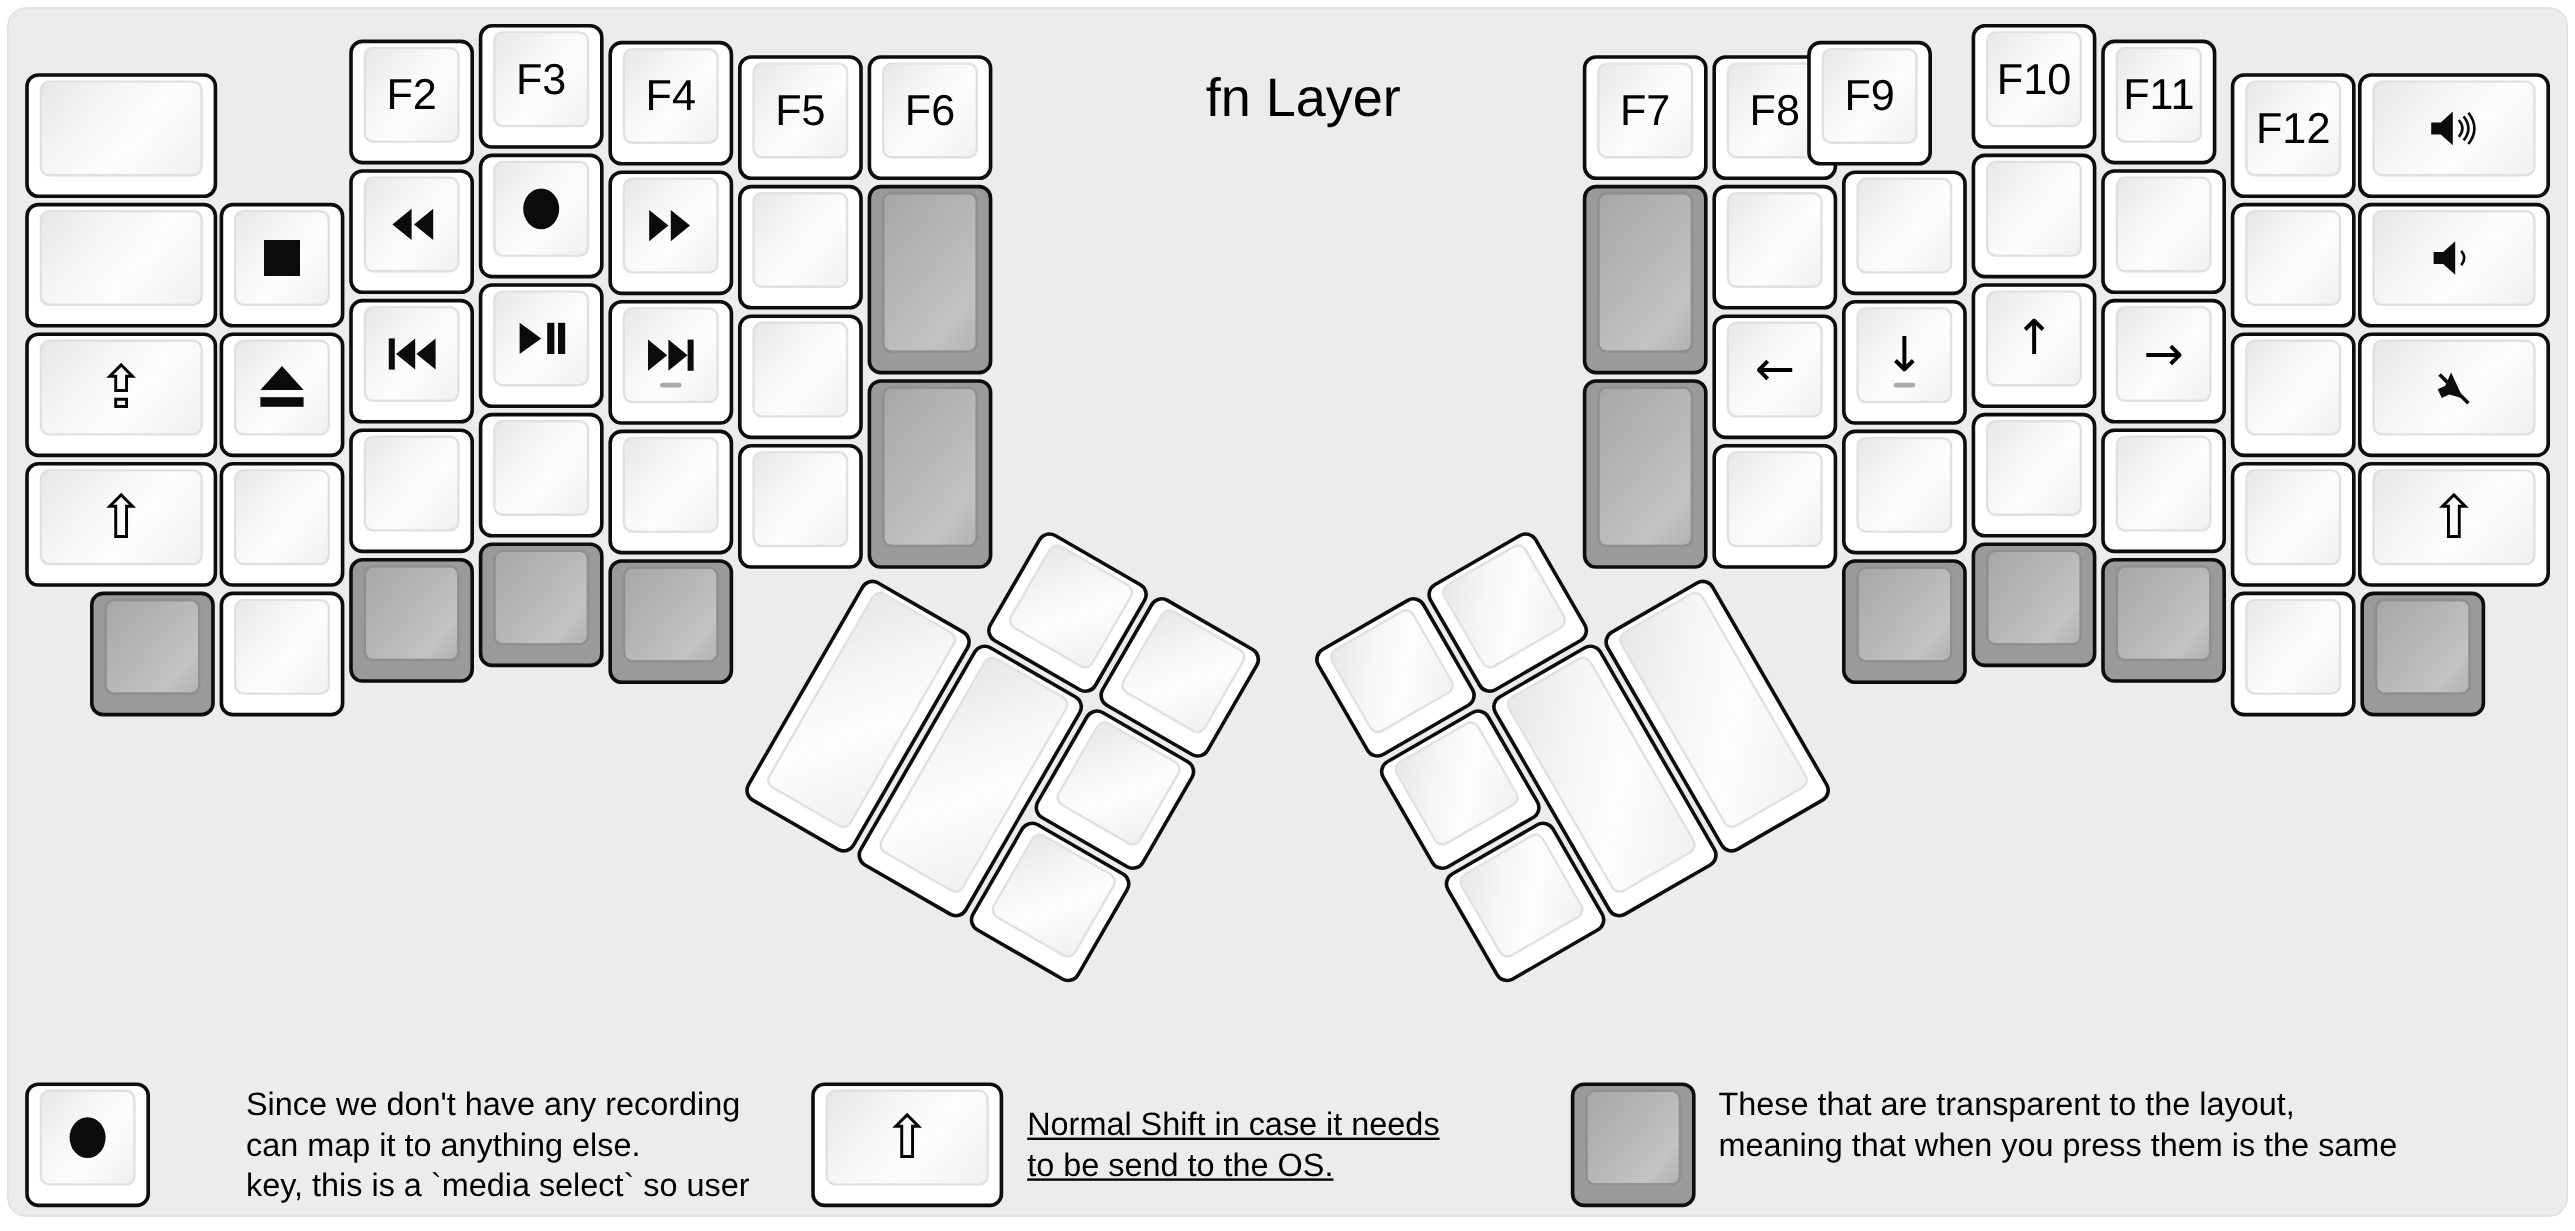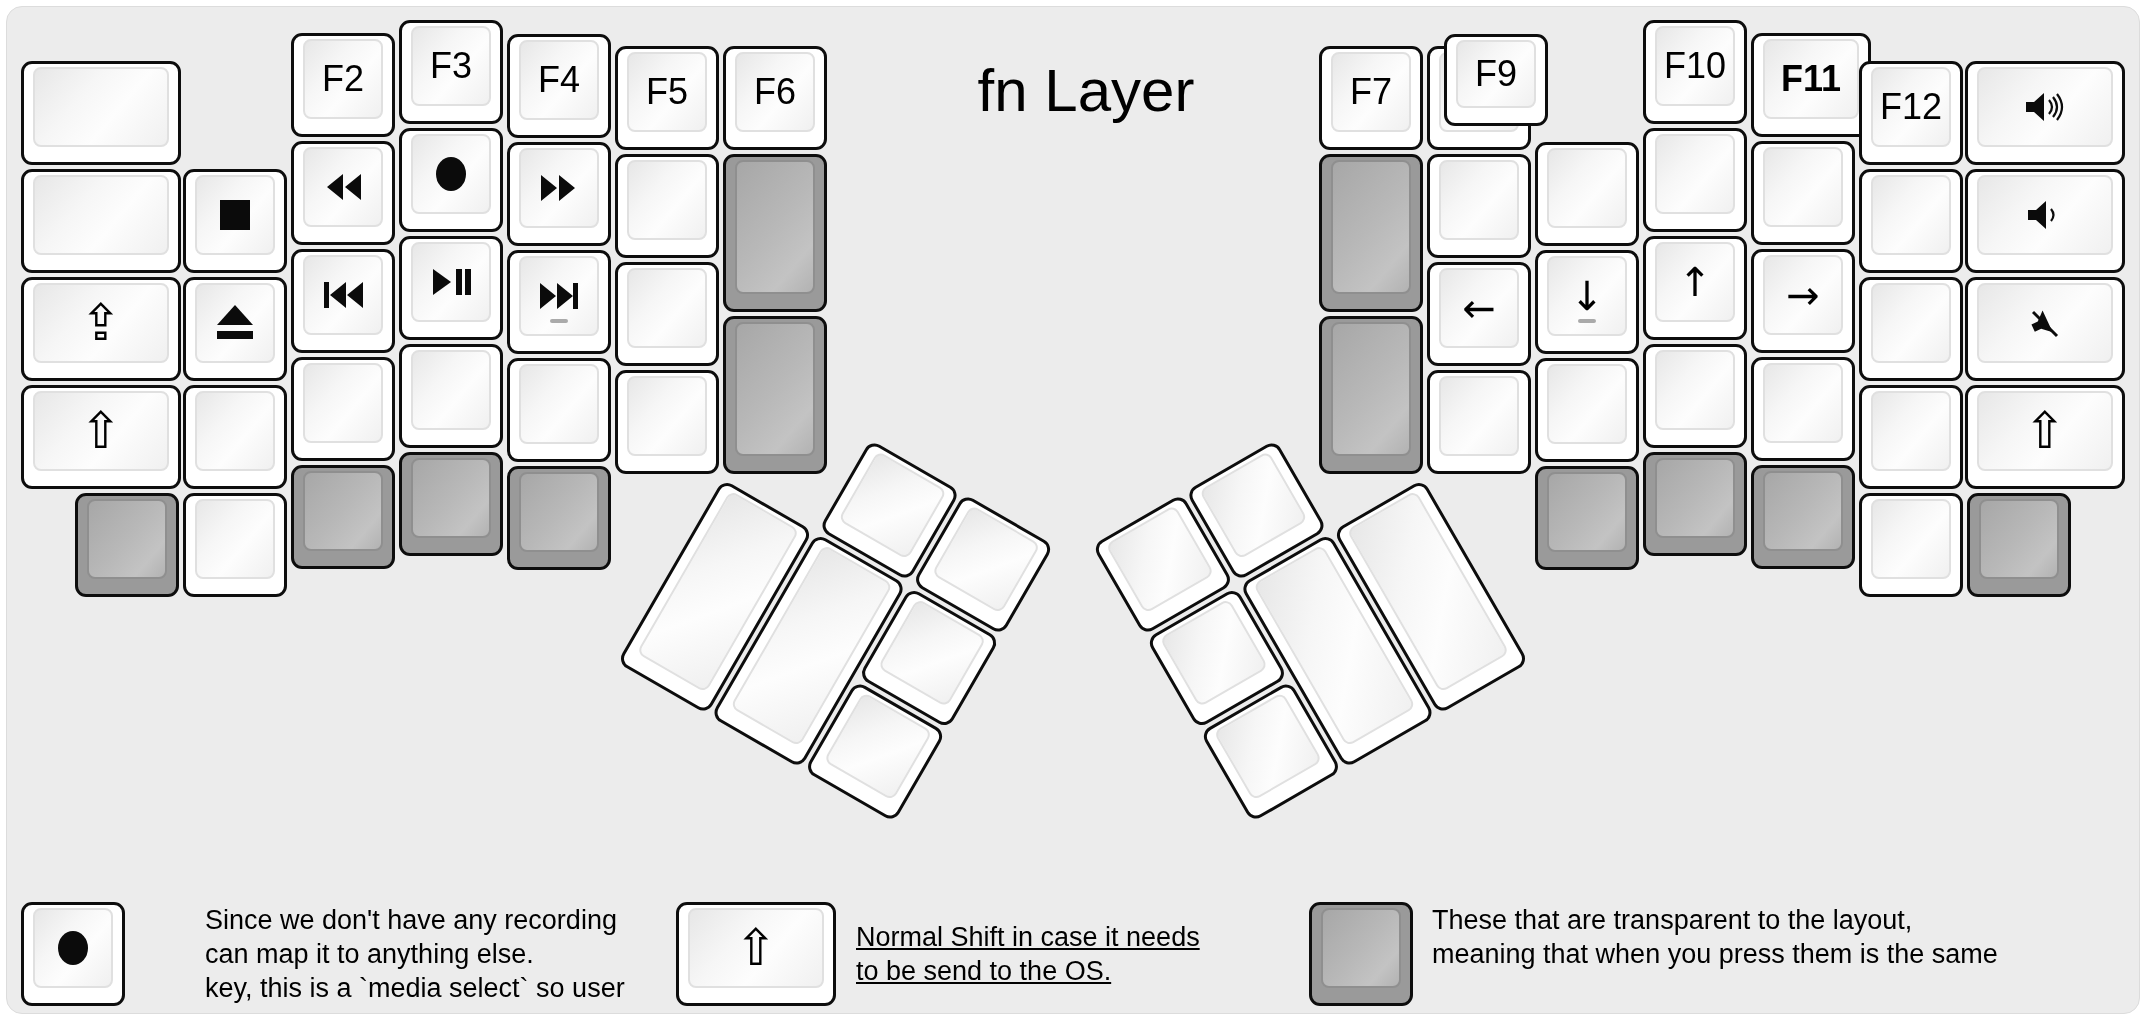--- a/index.html
+++ b/index.html
@@ -1,21 +1,21 @@
 <!DOCTYPE html>
 <html style="--board-bg: #ececec; --key-border: #0d0d0d; --white-key: #ffffff; --white-cap-border: #e0e0e0; --gray-key: #9a9a9a; --gray-cap-border: #8f8f8f;"><head>
 <meta charset="utf-8">
 <style>
   html,body{margin:0;padding:0;background:#fff;}
   .stage{position:relative;width:2146px;height:1026px;background:#fff;overflow:hidden;
          font-family:"Liberation Sans", sans-serif;}
   .board{position:absolute;left:6px;top:6px;right:6px;bottom:12px;
          background:var(--board-bg,#ececec);border:1px solid #dcdcdc;border-radius:16px;}
   .layer-title{position:absolute;top:56px;left:1086px;transform:translateX(-50%);
-         font-size:60px;color:#000;white-space:nowrap;}
+         font-size:45px;color:#000;white-space:nowrap;}
   .grp{position:absolute;left:0;top:0;width:100%;height:100%;pointer-events:none;}
   .key{position:absolute;box-sizing:border-box;border:3px solid var(--key-border,#0d0d0d);
        border-radius:11px;}
   .key.w{background:var(--white-key,#ffffff);}
   .key.g{background:var(--gray-key,#9a9a9a);}
   .cap{position:absolute;left:9px;right:9px;top:3px;bottom:15px;border-radius:8px;
        border:2px solid #e0e0e0;display:flex;align-items:center;justify-content:center;}
   .key.w .cap{border-color:var(--white-cap-border,#e0e0e0);
        background:linear-gradient(130deg,#e7e7e7 0%,#f6f6f6 35%,#fdfdfd 60%,#f0f0f0 100%);}
   .key.g .cap{border-color:var(--gray-cap-border,#8f8f8f);
@@ -217,21 +217,21 @@
         <div class="cap"></div>
       </div>
       <div class="key w" style="left: 1427px; top: 262px; width: 104px; height: 104px;">
         <div class="cap">
           <span class="arrow">←</span>
         </div>
       </div>
       <div class="key w" style="left: 1427px; top: 370px; width: 104px; height: 104px;">
         <div class="cap"></div>
       </div>
-      <div class="key w" style="left: 1444px; top: 34px; width: 104px; height: 92px;">
+      <div class="key w" style="left: 1506px; top: 34px; width: 104px; height: 104px;">
         <div class="cap">
           <span class="flabel">F9</span>
         </div>
       </div>
       <div class="key w" style="left: 1535px; top: 142px; width: 104px; height: 104px;">
         <div class="cap"></div>
       </div>
       <div class="key w" style="left: 1535px; top: 250px; width: 104px; height: 104px;">
         <div class="cap">
           <span class="arrow">↓</span>
@@ -250,21 +250,21 @@
         <div class="cap"></div>
       </div>
       <div class="key w" style="left: 1643px; top: 236px; width: 104px; height: 104px;">
         <div class="cap">
           <span class="arrow">↑</span>
         </div>
       </div>
       <div class="key w" style="left: 1643px; top: 344px; width: 104px; height: 104px;">
         <div class="cap"></div>
       </div>
-      <div class="key w" style="left: 1751px; top: 33px; width: 120px; height: 104px; font-weight: bold;">
+      <div class="key w" style="left: 1751px; top: 33px; width: 96px; height: 104px;">
         <div class="cap">
           <span class="flabel">F11</span>
         </div>
       </div>
       <div class="key w" style="left: 1751px; top: 141px; width: 104px; height: 104px;">
         <div class="cap"></div>
       </div>
       <div class="key w" style="left: 1751px; top: 249px; width: 104px; height: 104px;">
         <div class="cap">
           <span class="arrow">→</span>

